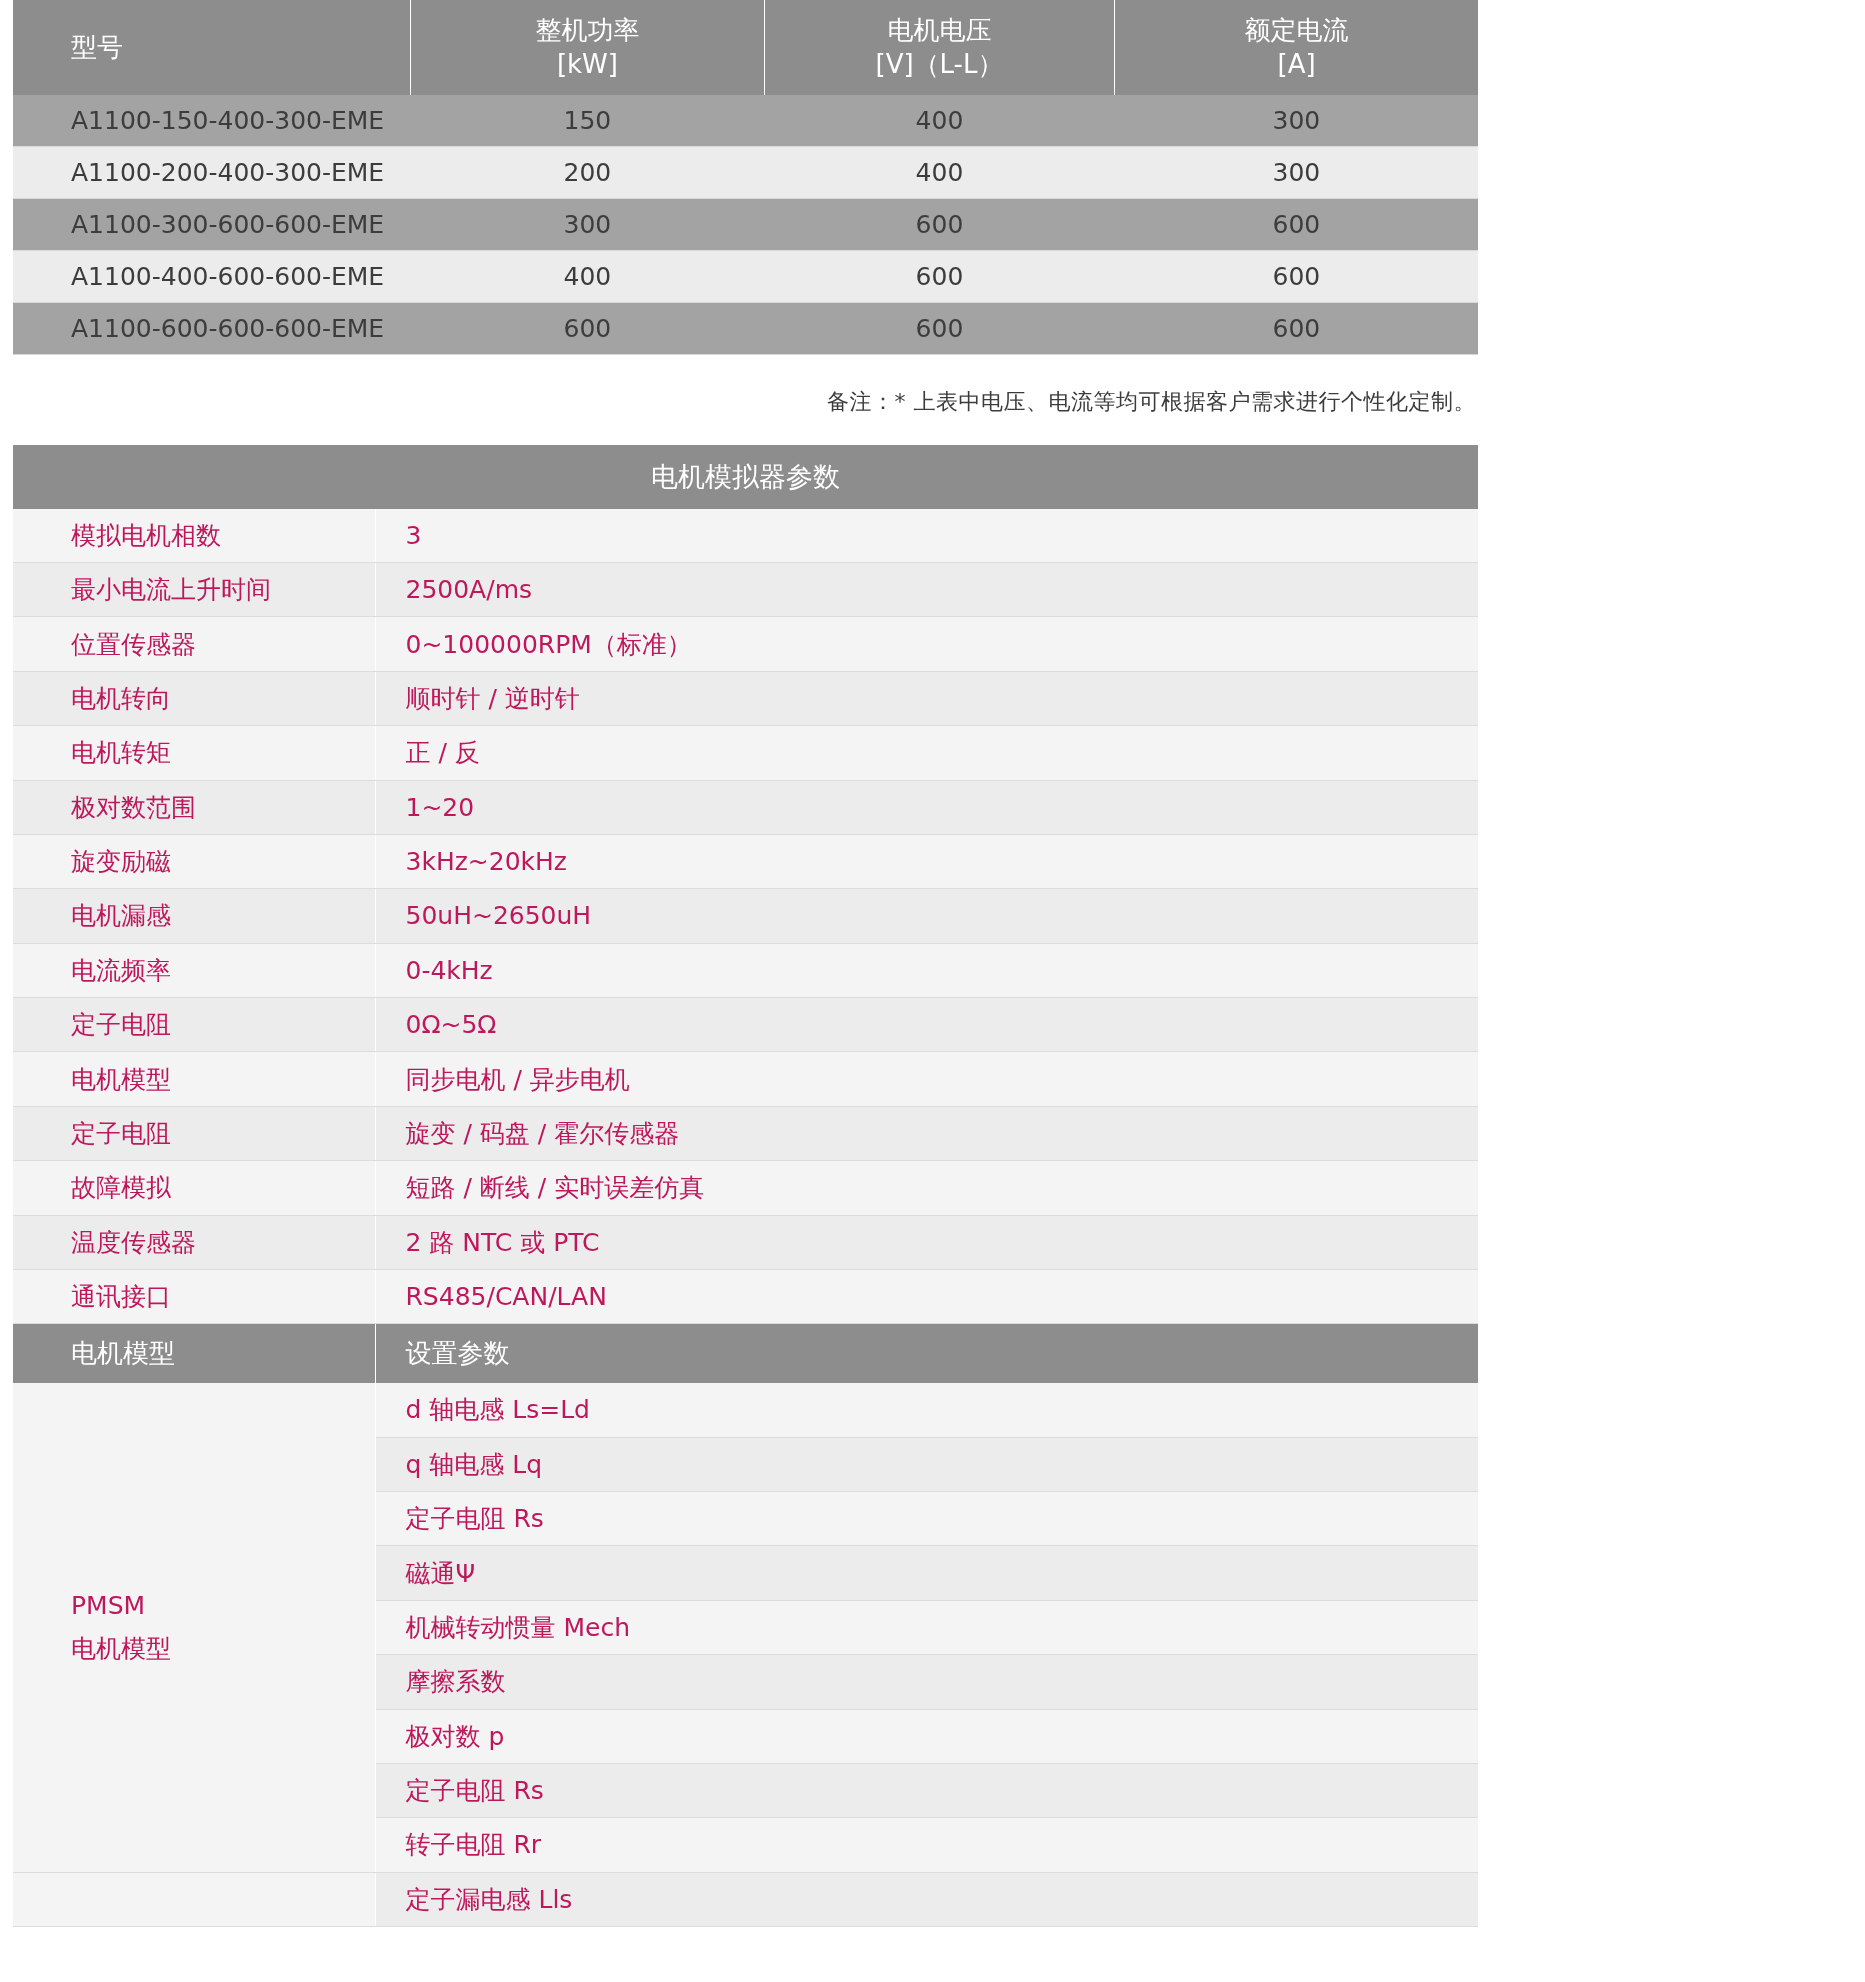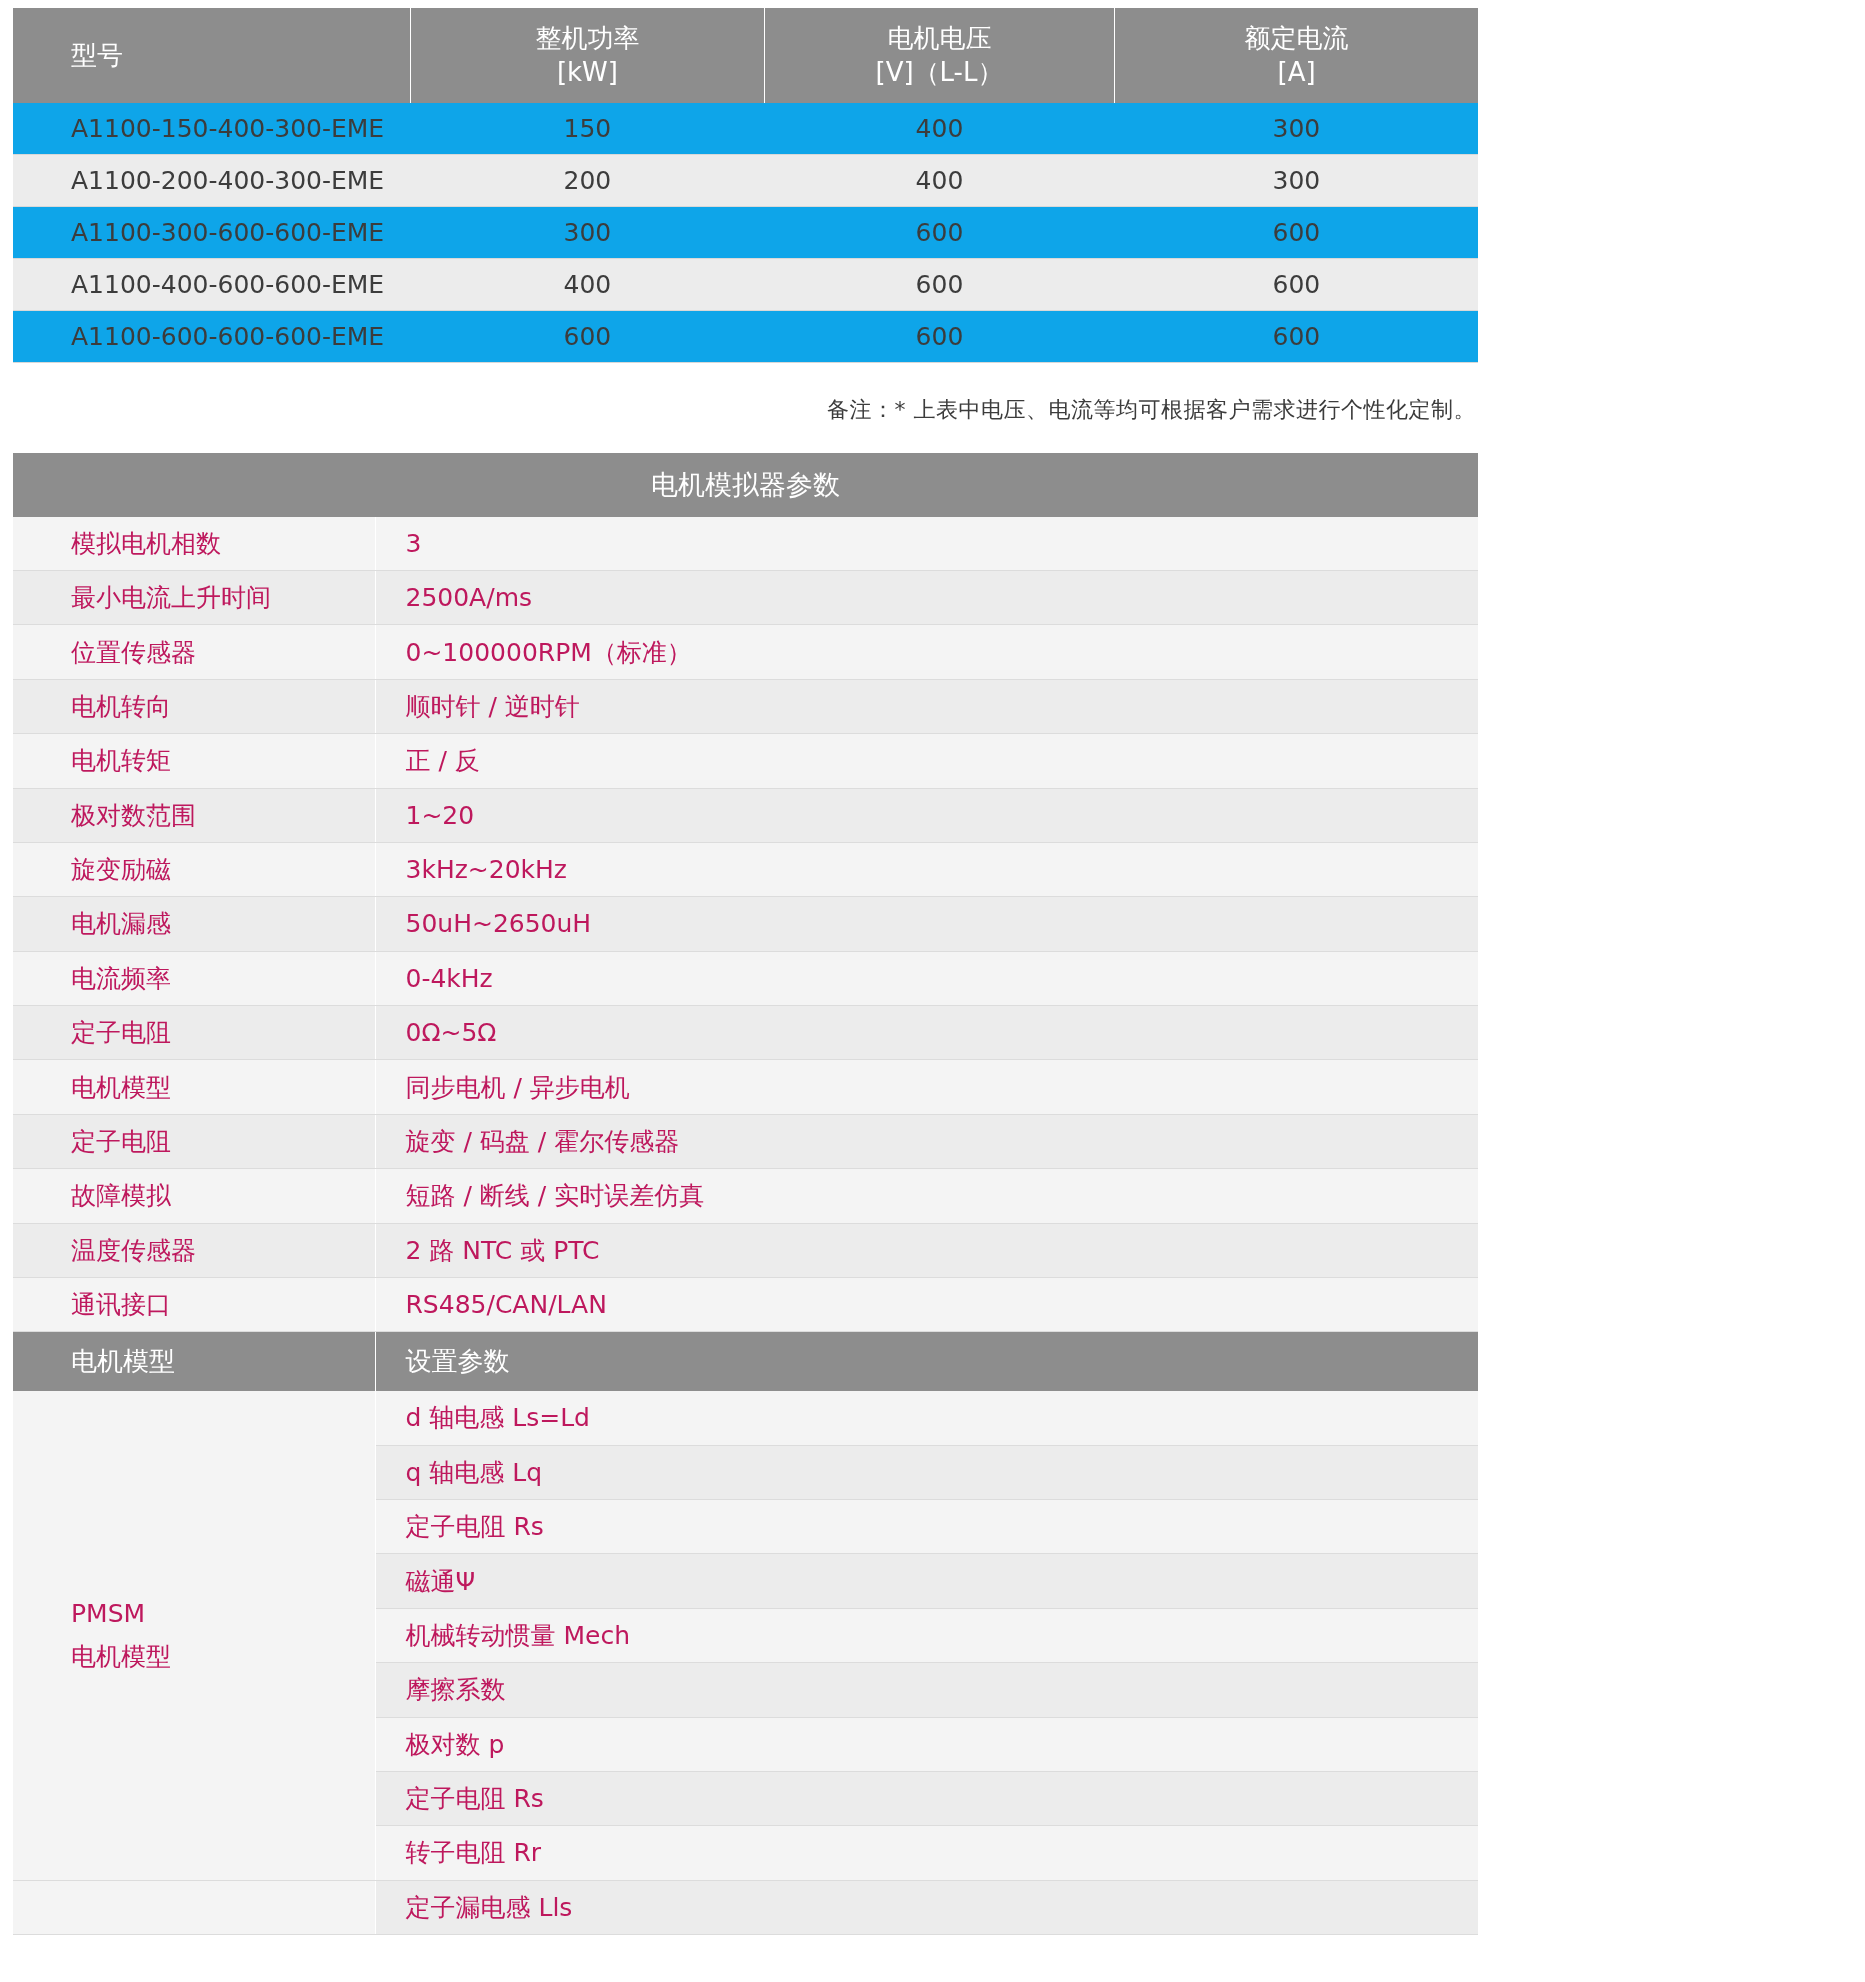--- a/index.html
+++ b/index.html
@@ -8,21 +8,21 @@
     background: #ffffff;
   }
   body {
     font-family: "DejaVu Sans", "Liberation Sans", sans-serif;
     color: #333333;
     width: 1865px;
   }
   .page {
     width: 1491px;
     box-sizing: border-box;
-    padding: 8px 13px;
+    padding: 0 13px;
   }
 
   
   table {
     border-collapse: collapse;
     width: 100%;
     table-layout: fixed;
   }
   .t1 {
     margin-top: 0;
@@ -41,21 +41,21 @@
   .t1 th.left {
     text-align: left;
     padding-left: 58px;
   }
   .t1 td {
     font-size: 25px;
     color: #3c3c3c;
     padding: 11px 9.3px;
     text-align: center;
     border-bottom: 0.9px solid #d8d8d8;
-    background: #0ea5e9;
+    background: #a3a3a3;
   }
   .t1 td.left {
     text-align: left;
     padding-left: 58px;
   }
   .t1 tbody tr:nth-child(even) td {
     background: #ececec;
   }
   .note {
     text-align: right;

